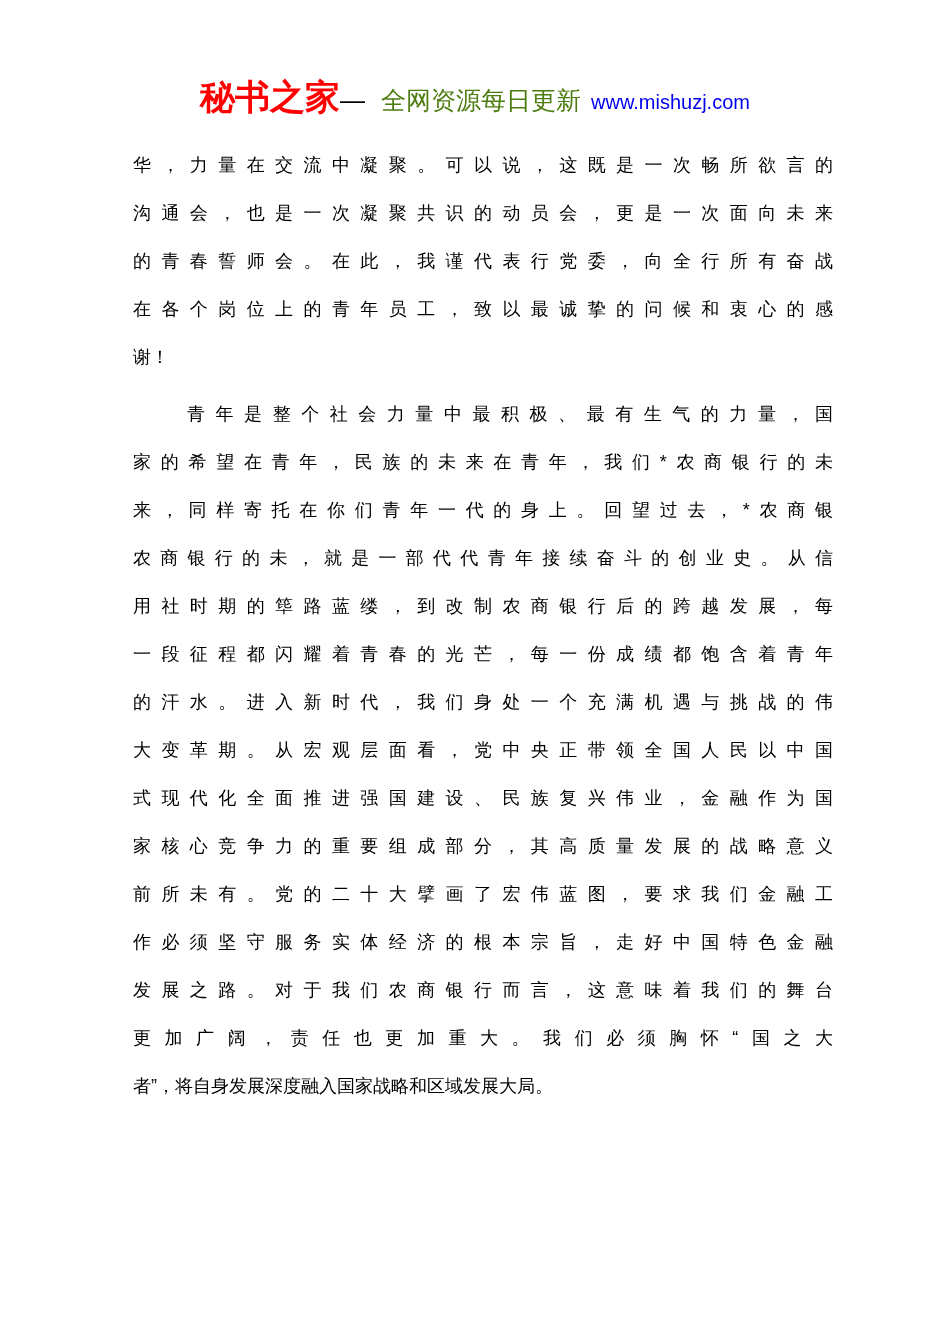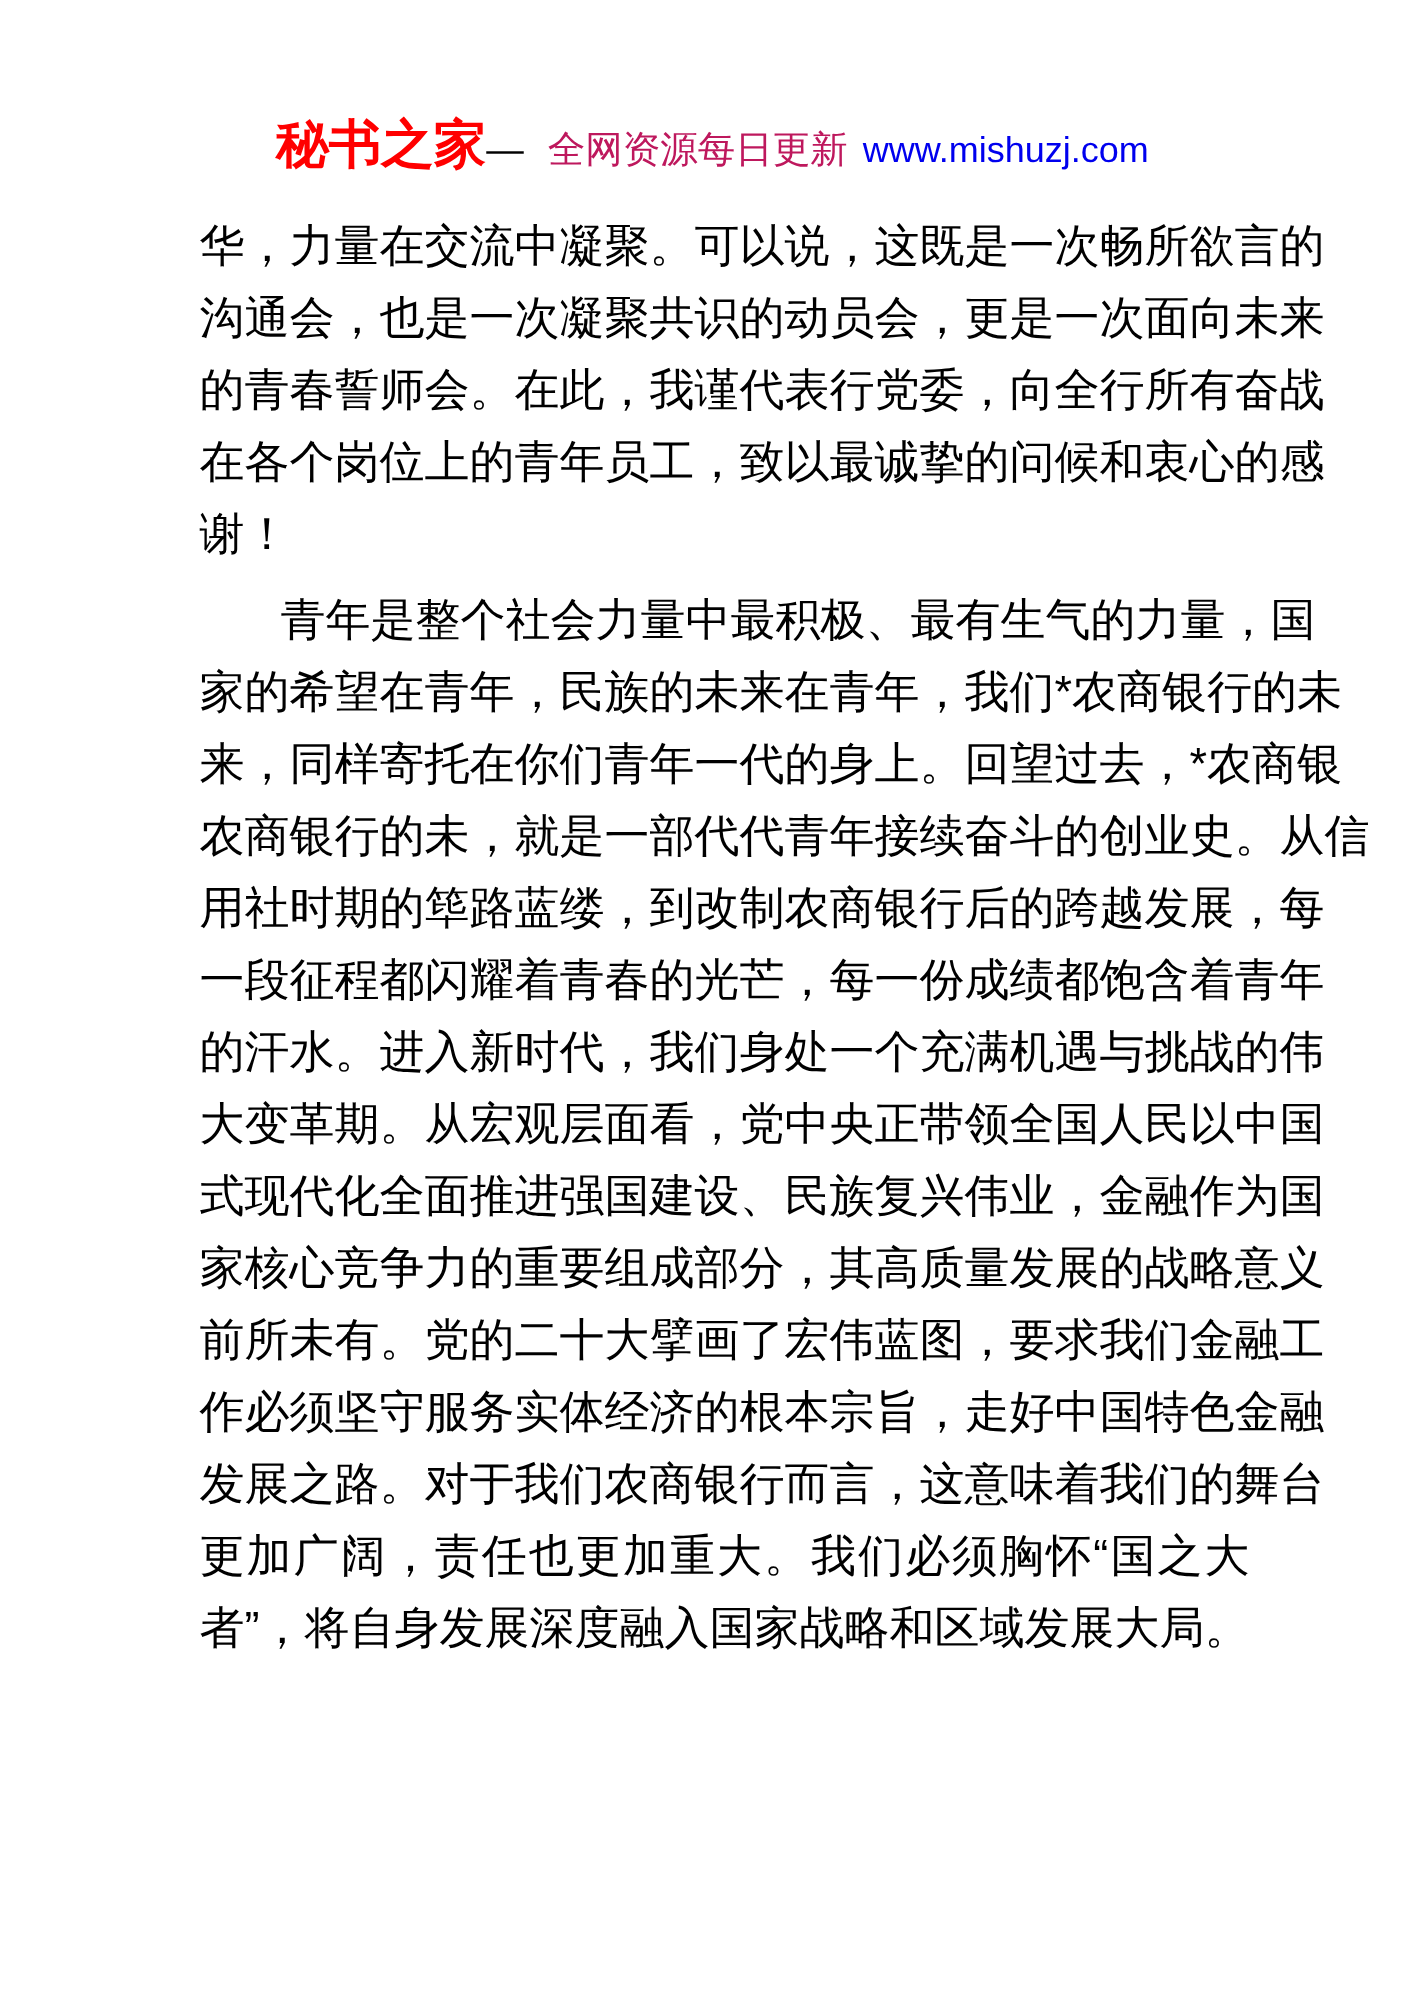--- a/index.html
+++ b/index.html
@@ -26,57 +26,57 @@
     white-space: nowrap;
   }
   .site-name {
     font-weight: bold;
     font-size: 35px;
   }
   .separator, .tagline {
     font-size: 25px;
   }
   .site-url {
-    font-size: 24px;
+    font-size: 20px;
     margin-left: 10px;
   }
   .doc-body {
     position: absolute;
     top: 141px;
     left: 133px;
     width: 700px;
   }
   .para {
     margin: 0 0 9px 0;
   }
   .line {
     height: 48px;
     line-height: 48px;
-    font-size: 30px;
+    font-size: 18px;
     letter-spacing: 0;
     text-align: justify;
     text-align-last: justify;
     white-space: nowrap;
     overflow: visible;
   }
   .line.indent {
     padding-left: 54px;
   }
   .line.last {
     text-align: left;
     text-align-last: left;
   }
 </style>
 </head>
 <body>
 
 <div class="page" style="background: rgb(255, 255, 255);">
 
   <div class="header">
-    <span class="site-name" style="color: rgb(255, 0, 0);">秘书之家</span><span class="separator" style="color: rgb(0, 0, 0);">—</span><span class="tagline" style="color: #be185d; margin-left: 16px;">全网资源每日更新</span><span class="site-url" style="color: rgb(0, 0, 238);">www.mishuzj.com</span>
+    <span class="site-name" style="color: rgb(255, 0, 0);">秘书之家</span><span class="separator" style="color: rgb(0, 0, 0);">—</span><span class="tagline" style="color: #4d7c0f; margin-left: 16px;">全网资源每日更新</span><span class="site-url" style="color: rgb(0, 0, 238);">www.mishuzj.com</span>
   </div>
 
   <div class="doc-body" style="color: rgb(0, 0, 0);">
       <div class="para">
         <div class="line">华，力量在交流中凝聚。可以说，这既是一次畅所欲言的</div>
         <div class="line">沟通会，也是一次凝聚共识的动员会，更是一次面向未来</div>
         <div class="line">的青春誓师会。在此，我谨代表行党委，向全行所有奋战</div>
         <div class="line">在各个岗位上的青年员工，致以最诚挚的问候和衷心的感</div>
         <div class="line last">谢！</div>
       </div>

